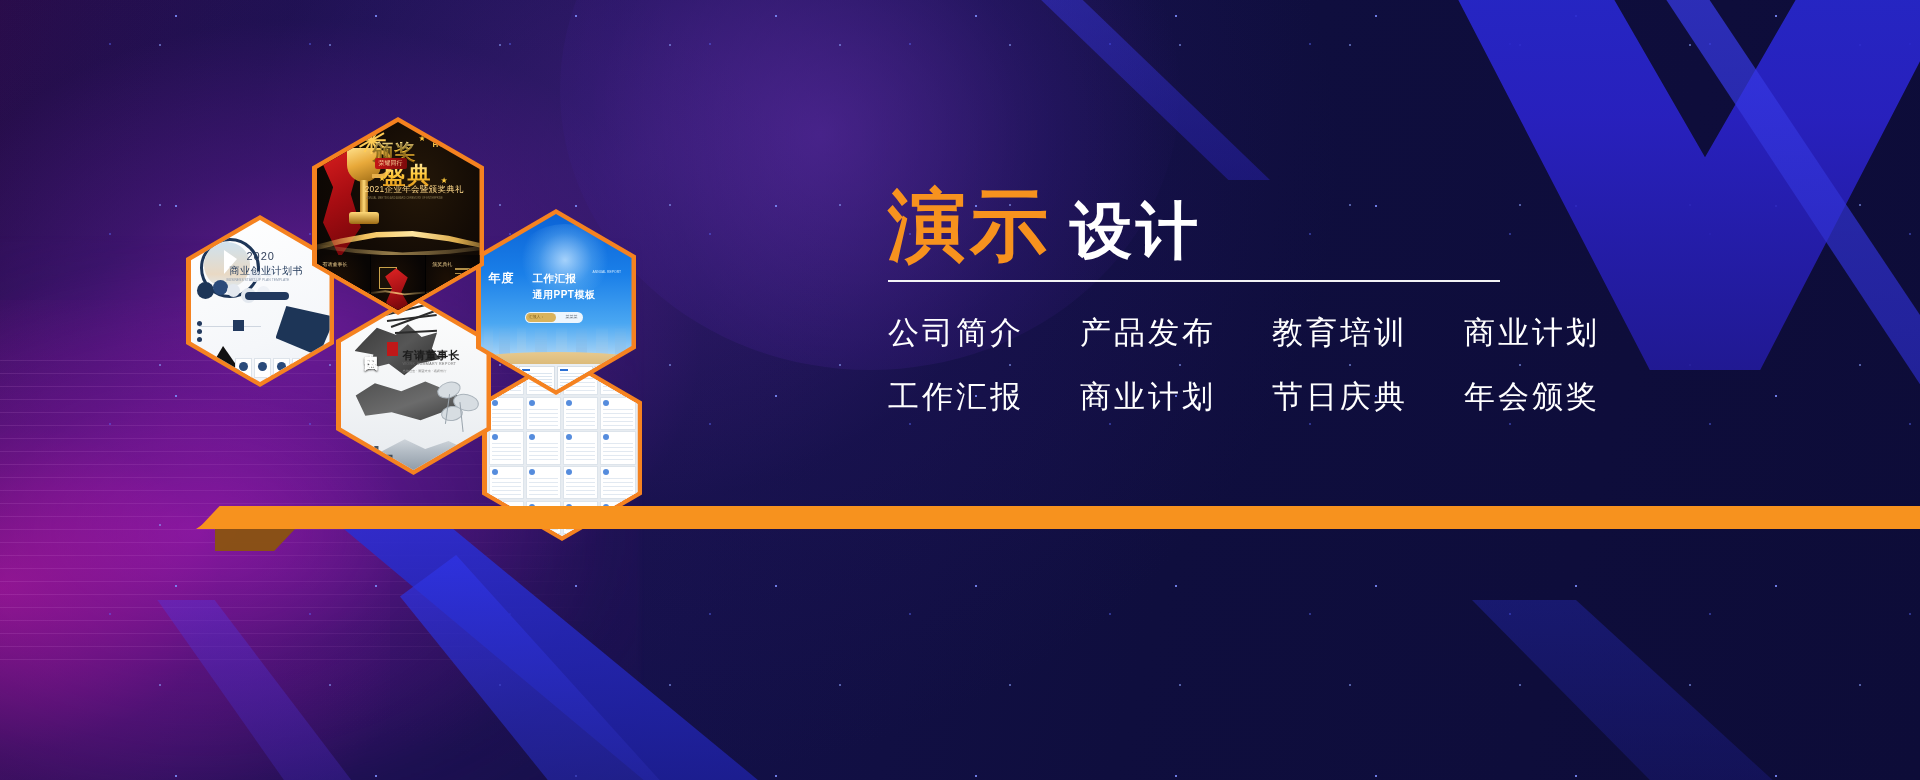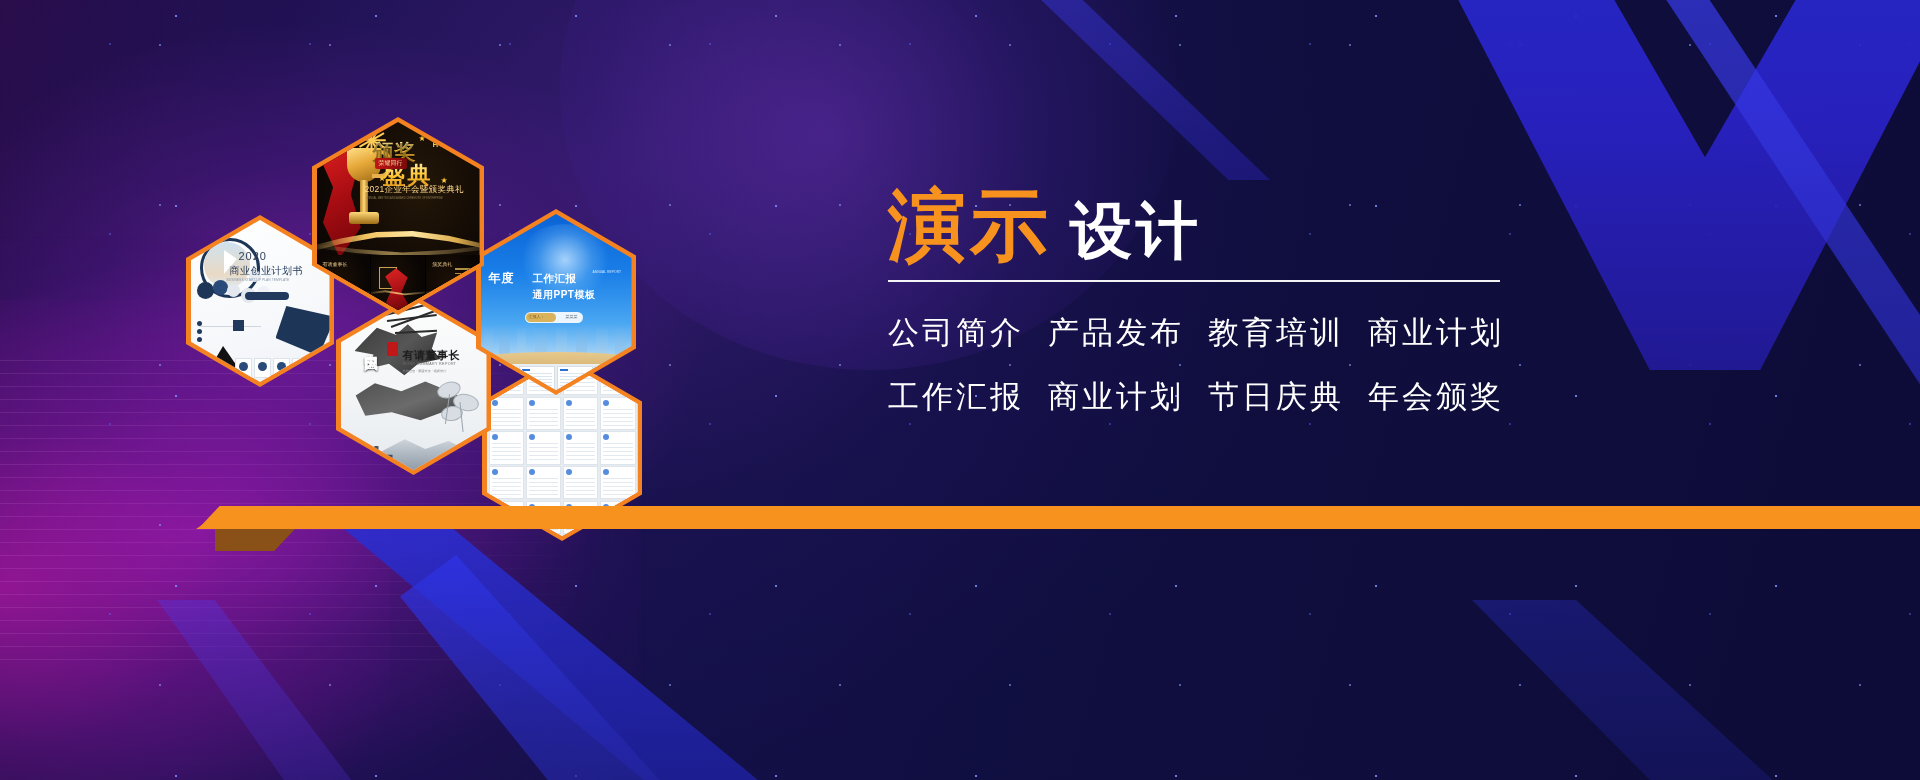--- a/index.html
+++ b/index.html
@@ -89,21 +89,21 @@
   .h1 .sail{position:absolute;left:20px;top:8px;width:0;height:0;border-left:13px solid #fff;border-top:9px solid transparent;border-bottom:15px solid transparent;}
   .h1 .dot{position:absolute;border-radius:50%;}
   .h1 .d1{left:4px;top:10px;width:16px;height:16px;background:#1d3557;}
   .h1 .d2{left:6px;top:62px;width:17px;height:17px;background:#1d3557;}
   .h1 .d3{left:22px;top:60px;width:15px;height:15px;background:#2a4a7a;}
   .h1 .d4{left:36px;top:64px;width:13px;height:13px;background:#e3e8ef;}
   .h1 .d5{left:50px;top:68px;width:15px;height:15px;background:#e3e8ef;}
   .h1 .d6{left:66px;top:66px;width:13px;height:13px;background:#eef1f6;}
   .h1 .d7{left:58px;top:50px;width:12px;height:12px;background:#e8ecf2;}
   .h1 .d8{left:72px;top:46px;width:11px;height:11px;background:#eef1f6;}
-  .h1 .t-year{position:absolute;left:48px;top:30px;color:#33415c;font-size:11px;letter-spacing:1px;}
+  .h1 .t-year{position:absolute;left:56px;top:30px;color:#33415c;font-size:11px;letter-spacing:1px;}
   .h1 .t-main{position:absolute;left:39px;top:44px;color:#1d3557;font-size:10px;letter-spacing:.5px;white-space:nowrap;}
   .h1 .t-sub{position:absolute;left:36px;top:58px;color:#8a97ab;font-size:3.4px;white-space:nowrap;}
   .h1 .pill{position:absolute;left:54px;top:72px;width:44px;height:8px;border-radius:4px;background:#22395e;}
   .h1 .line-g{position:absolute;left:8px;top:106px;width:62px;height:1px;background:#cfd6e0;}
   .h1 .minidots{position:absolute;left:6px;top:98px;width:20px;height:24px;}
   .h1 .minidots i{display:block;width:5px;height:5px;border-radius:50%;background:#22395e;margin:3px 0;}
   .h1 .sq{position:absolute;left:42px;top:100px;width:11px;height:11px;background:#22395e;}
   .h1 .navyTri{position:absolute;right:-6px;bottom:26px;width:60px;height:50px;background:#1d3557;
     clip-path:polygon(18% 0%,100% 22%,72% 100%,0% 64%);}
   .h1 .blkTri{position:absolute;left:16px;bottom:8px;width:36px;height:28px;background:#111;
@@ -221,21 +221,21 @@
   .h5 .grid5 i::after{content:"";position:absolute;left:2px;top:11px;right:2px;bottom:2px;background:repeating-linear-gradient(to bottom,#e2e9f1 0 1px,transparent 1px 4px);}
 
   
   #textblock{position:absolute;left:888px;top:186px;width:620px;}
   .title-row{display:flex;align-items:baseline;gap:18px;}
   .t-orange{font-size:78px;font-weight:bold;color:#f7921e;letter-spacing:4px;line-height:1;
     font-family:"DejaVu Sans","Liberation Sans",sans-serif;}
   .t-white{font-size:62px;font-weight:bold;color:#ffffff;letter-spacing:4px;line-height:1;
     font-family:"DejaVu Sans","Liberation Sans",sans-serif;}
   .divider{margin-top:16px;width:612px;height:2px;background:#ffffff;opacity:.95;}
-  .tagrow{display:flex;gap:24px;margin-top:30px;align-items:flex-end;}
+  .tagrow{display:flex;gap:56px;margin-top:30px;align-items:flex-end;}
   .tagrow.second{margin-top:22px;}
   .tag{font-size:31px;color:#ffffff;letter-spacing:3px;white-space:nowrap;
     font-family:"DejaVu Sans","Liberation Sans",sans-serif;font-weight:300;}
 
   
   #orangebar{position:absolute;left:228px;top:506px;width:1692px;height:23px;background:#f7921e;}
   #orangebar-cap{position:absolute;left:198px;top:506px;width:60px;height:23px;background:#f7921e;
     clip-path:polygon(36% 0%,100% 0%,100% 100%,0% 100%);}
   #orangebar-shadow{position:absolute;left:215px;top:529px;width:80px;height:22px;background:#8a5310;
     clip-path:polygon(0% 0%,100% 0%,74% 100%,0% 100%);opacity:.95;}

